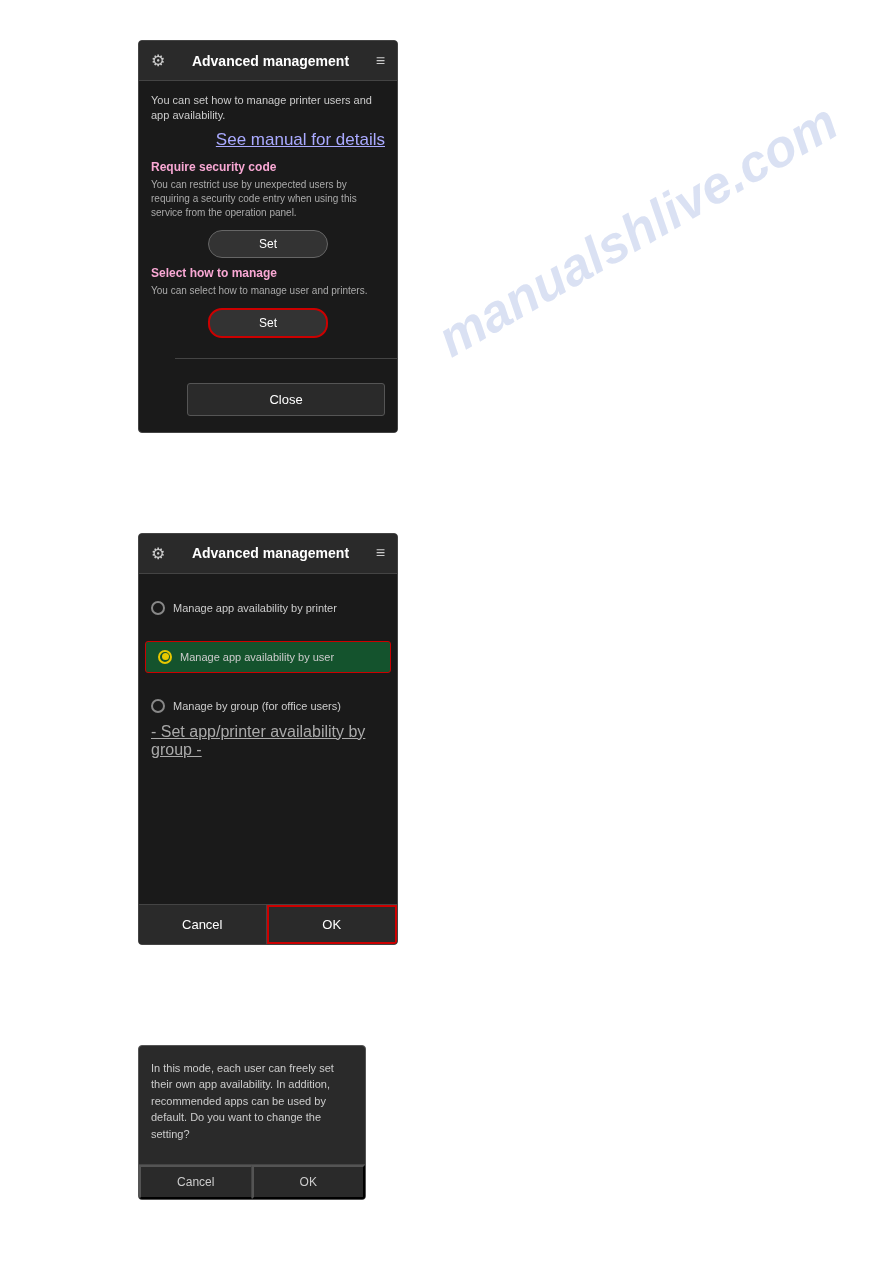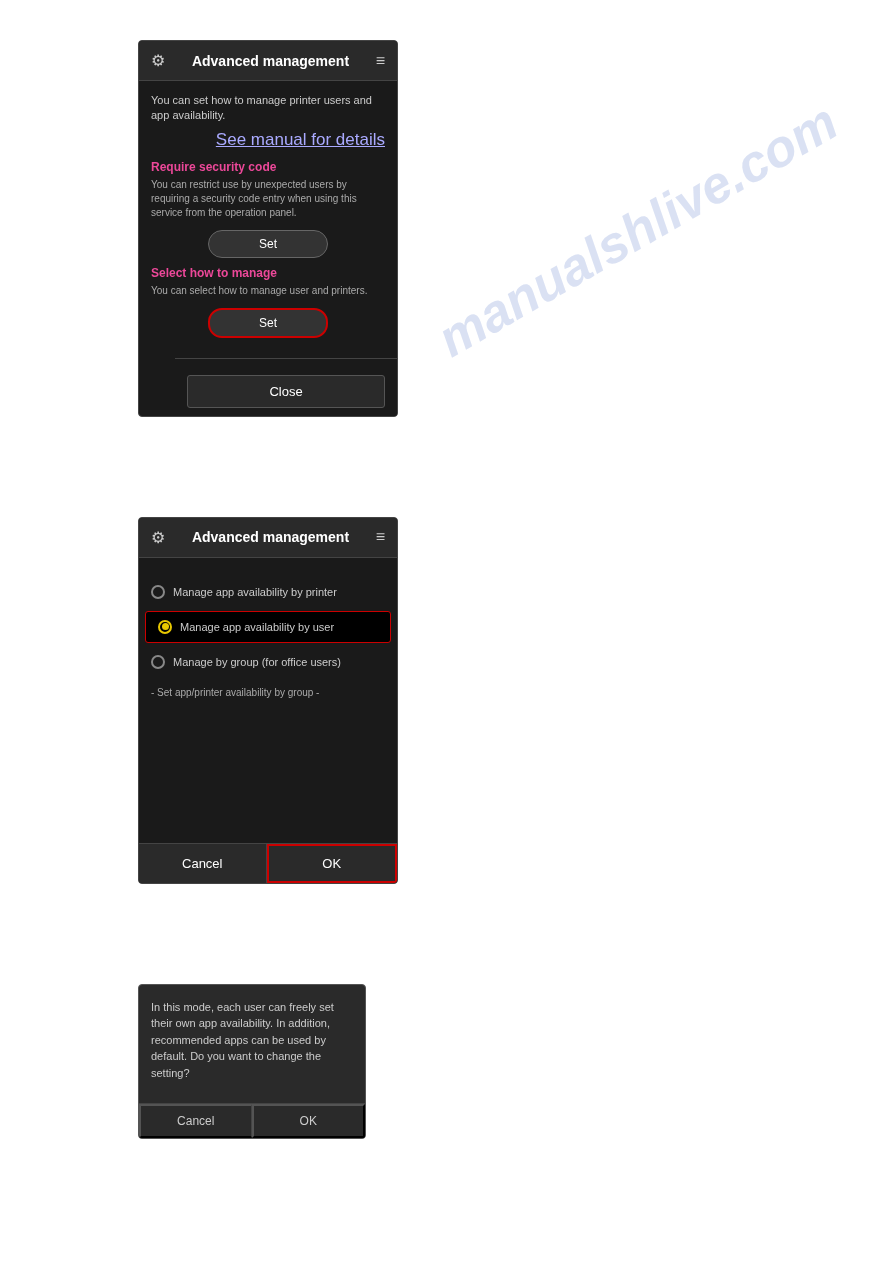--- a/index.html
+++ b/index.html
@@ -96,21 +96,21 @@
       color: #aaaaff;
       font-size: 17px;
       text-decoration: underline;
       cursor: pointer;
       display: block;
       text-align: right;
       margin-bottom: 10px;
     }
 
     .section-title {
-      color: #ec4899;
+      color: #f9a8d4;
       font-size: 12px;
       font-weight: bold;
       margin-bottom: 4px;
     }
 
     .section-desc {
       color: #aaaaaa;
       font-size: 10px;
       line-height: 1.4;
       margin-bottom: 10px;
@@ -145,38 +145,38 @@
       background: #2a2a2a;
       color: #ffffff;
       font-size: 13px;
       cursor: pointer;
       margin-top: 8px;
     }
 
     
     .dialog-footer {
       border-top: 1px solid #444;
-      padding: 8px 12px;
+      padding: 16px 12px;
       background: #1a1a1a;
       margin-left: 36px;
     }
 
     
     .radio-option {
       display: flex;
       align-items: center;
       padding: 8px 12px;
       gap: 8px;
       cursor: pointer;
     }
 
     .radio-option.selected {
-      background: #000000;
+      background: #14532d;
       border: 1px solid #cc0000;
-      margin: 4px 6px;
+      margin: 18px 6px;
       border-radius: 3px;
     }
 
     .radio-circle {
       width: 14px;
       height: 14px;
       border-radius: 50%;
       border: 2px solid #888;
       display: flex;
       align-items: center;
@@ -197,24 +197,25 @@
       background: #e8c800;
     }
 
     .radio-label {
       color: #cccccc;
       font-size: 11px;
     }
 
     .radio-sublabel {
       color: #aaaaaa;
-      font-size: 10px;
+      font-size: 16px;
       padding-left: 12px;
-      margin-top: 10px;
+      margin-top: 2px;
       margin-bottom: 6px;
+      text-decoration: underline;
     }
 
     
     .btn-row {
       display: flex;
       border-top: 1px solid #444;
     }
 
     .btn-row-item {
       flex: 1;

